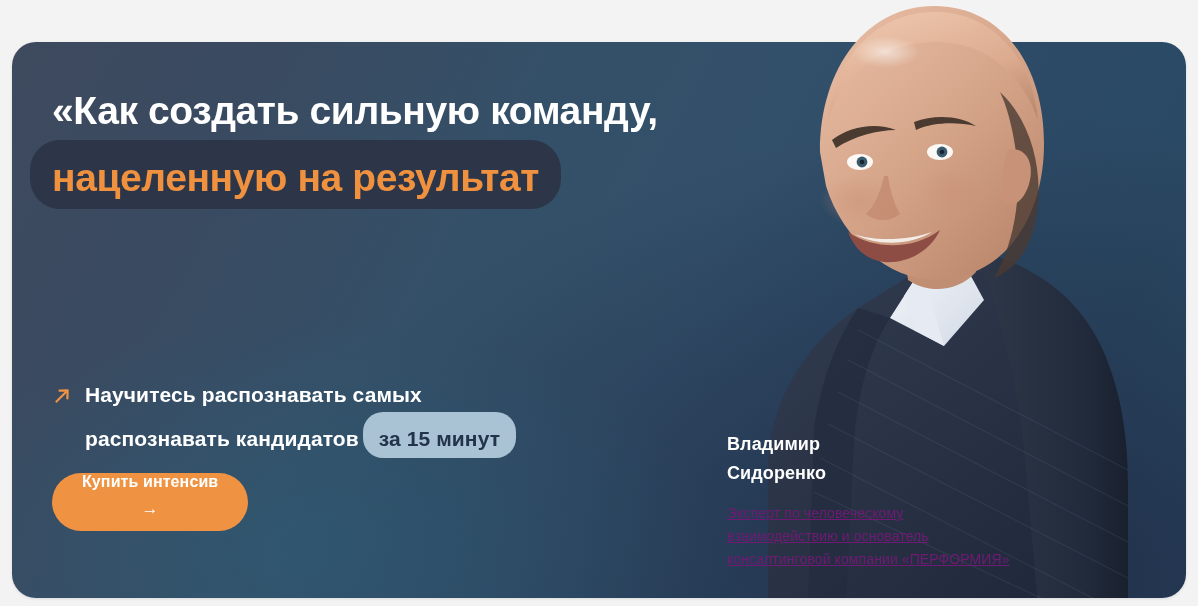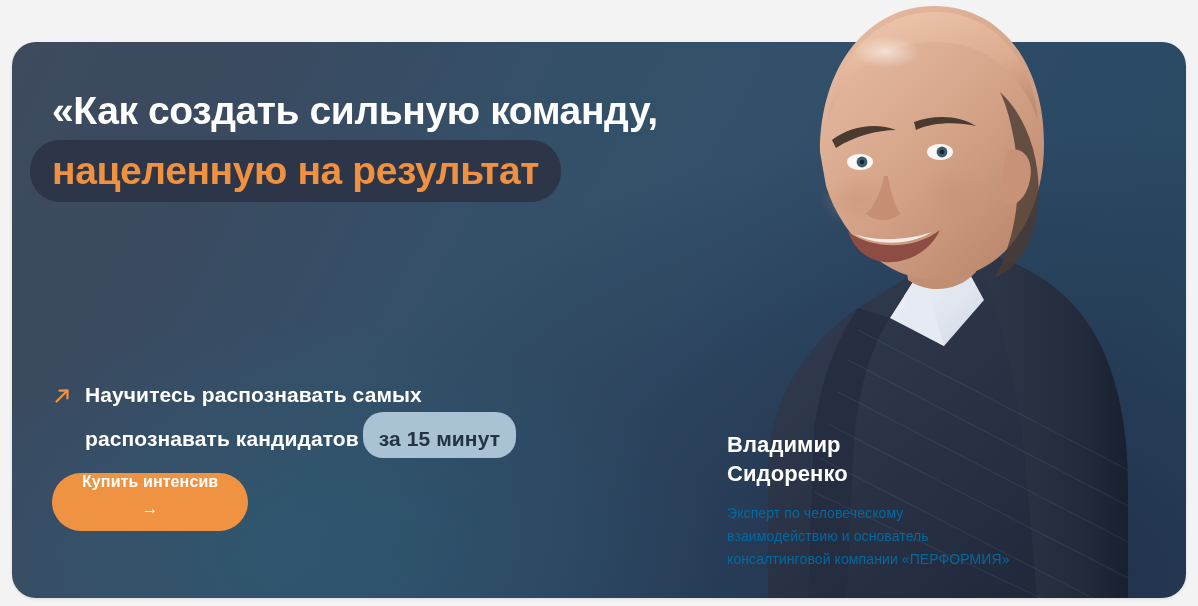--- a/index.html
+++ b/index.html
@@ -86,21 +86,21 @@
     line-height: 58px;
     letter-spacing: -0.4px;
     white-space: nowrap;
   }
   .headline .line { display: block; height: 58px; }
   .headline .hl-pill {
     display: inline-block;
     background: #2c3648;
     color: #f0913f;
     border-radius: 30px;
-    padding: 6px 22px 6px 22px;
+    padding: 13px 22px 6px 22px;
     margin-left: -22px;
     line-height: 50px;
   }
 
   
   .feature {
     position: absolute;
     left: 0;
     top: 378px;
     width: 640px;
@@ -162,34 +162,35 @@
   
   .speaker {
     position: absolute;
     left: 727px;
     top: 430px;
     width: 330px;
     z-index: 4;
   }
   .speaker-name {
     color: #ffffff;
-    font-size: 22px;
+    font-size: 18px;
     font-weight: 700;
     line-height: 29px;
     letter-spacing: 0.1px;
     white-space: pre-line;
   }
   .speaker-bio {
     margin-top: 14px;
-    color: #0369a1;
+    color: #701a75;
     font-size: 14px;
     font-weight: 400;
     line-height: 23px;
     letter-spacing: 0.1px;
     white-space: pre-line;
+    text-decoration: underline;
   }
 </style>
 </head>
 <body>
 
 <div class="stage">
 
   <div class="hero-card"></div>
 
   <div class="photo-layer">

